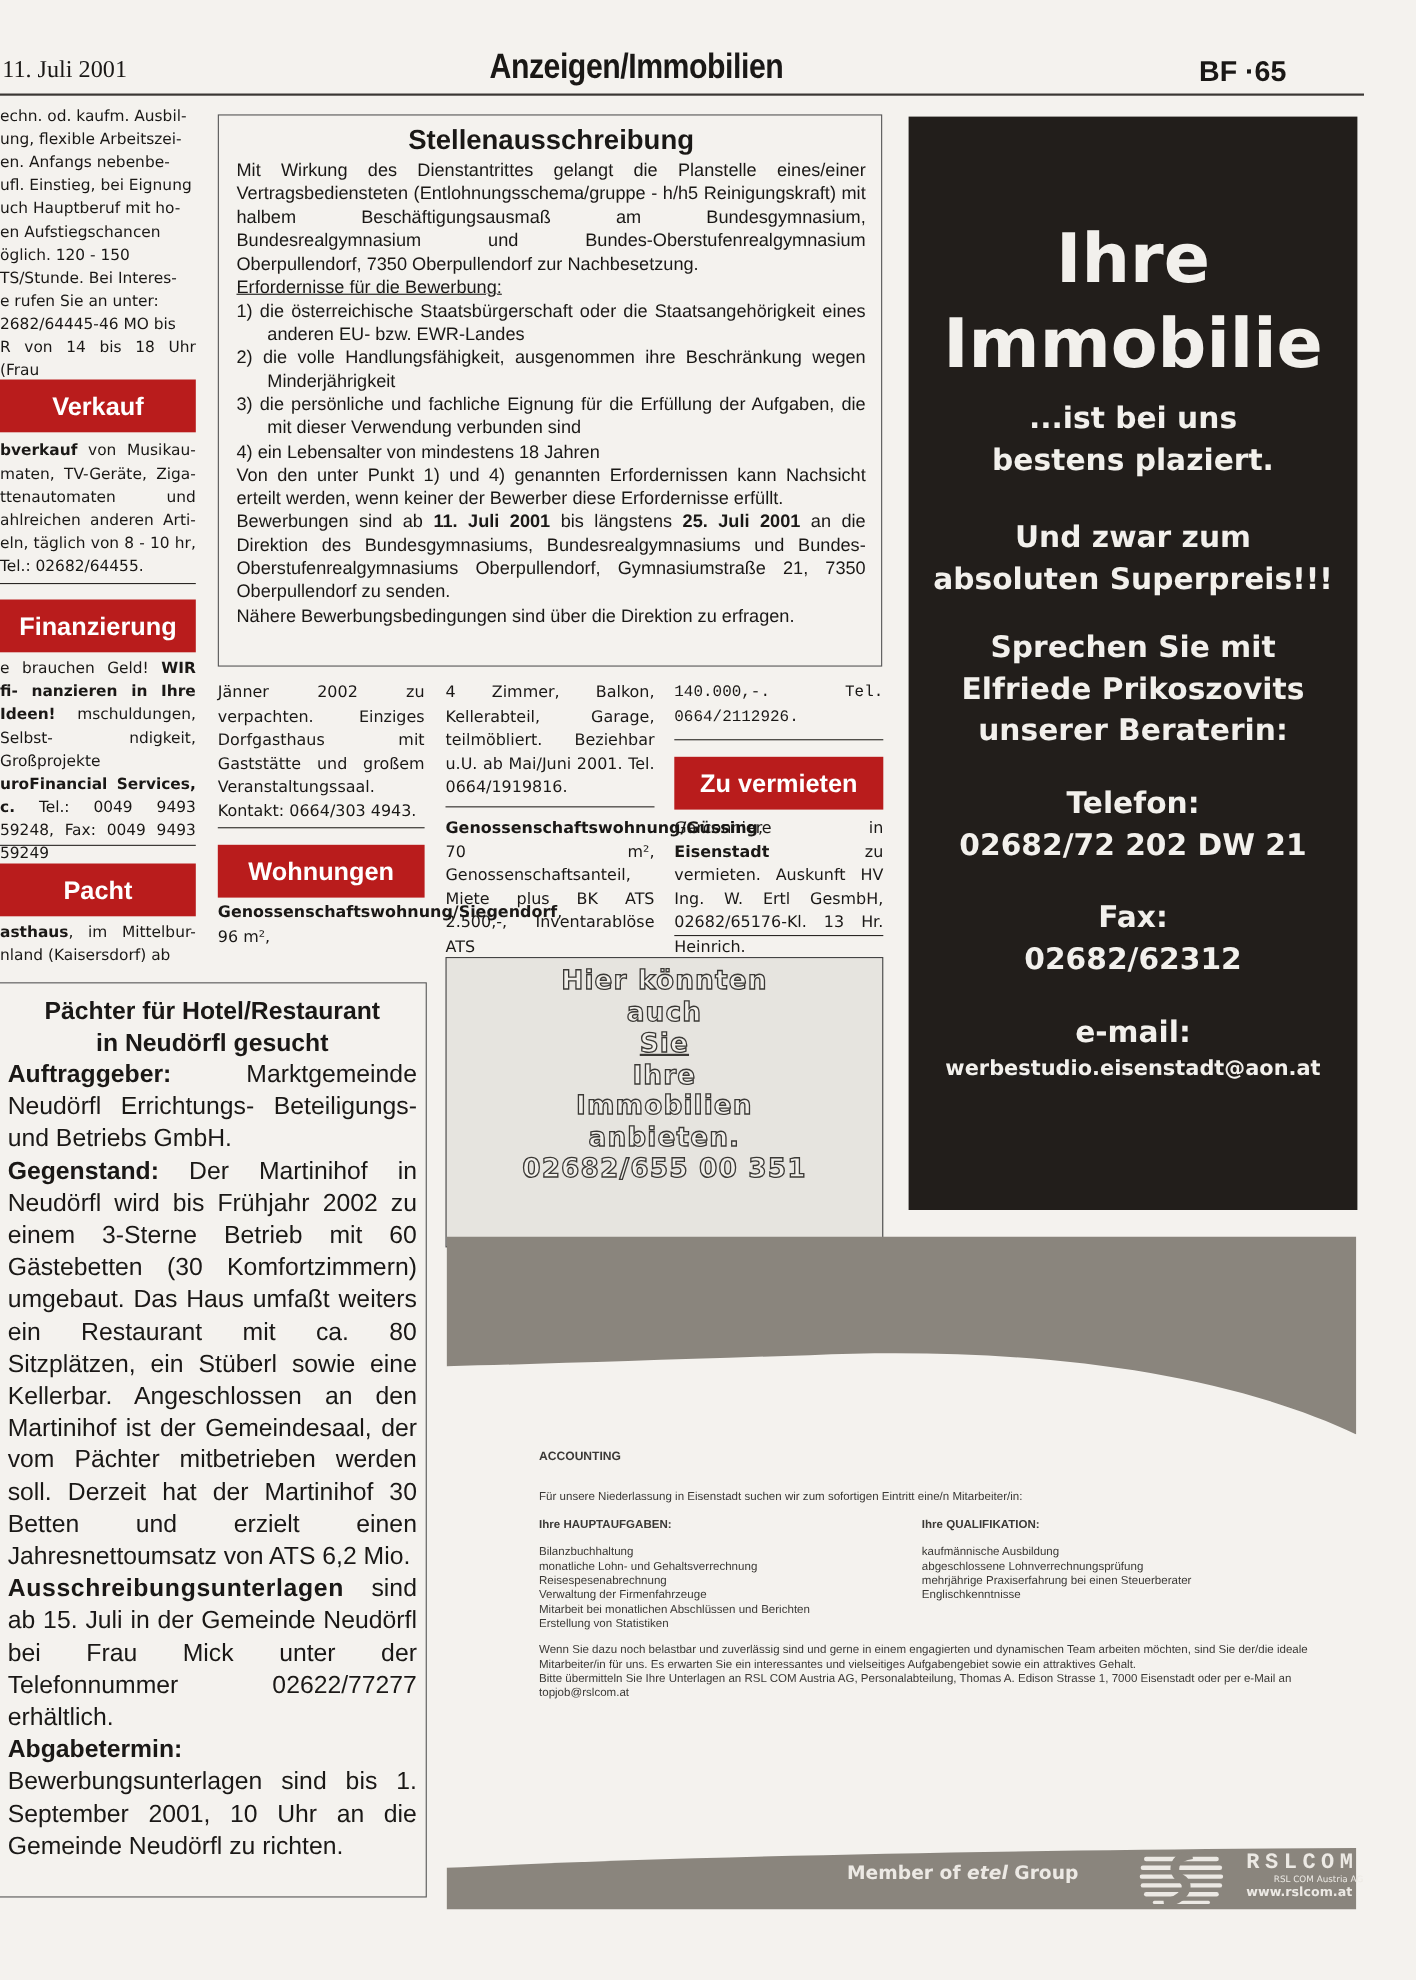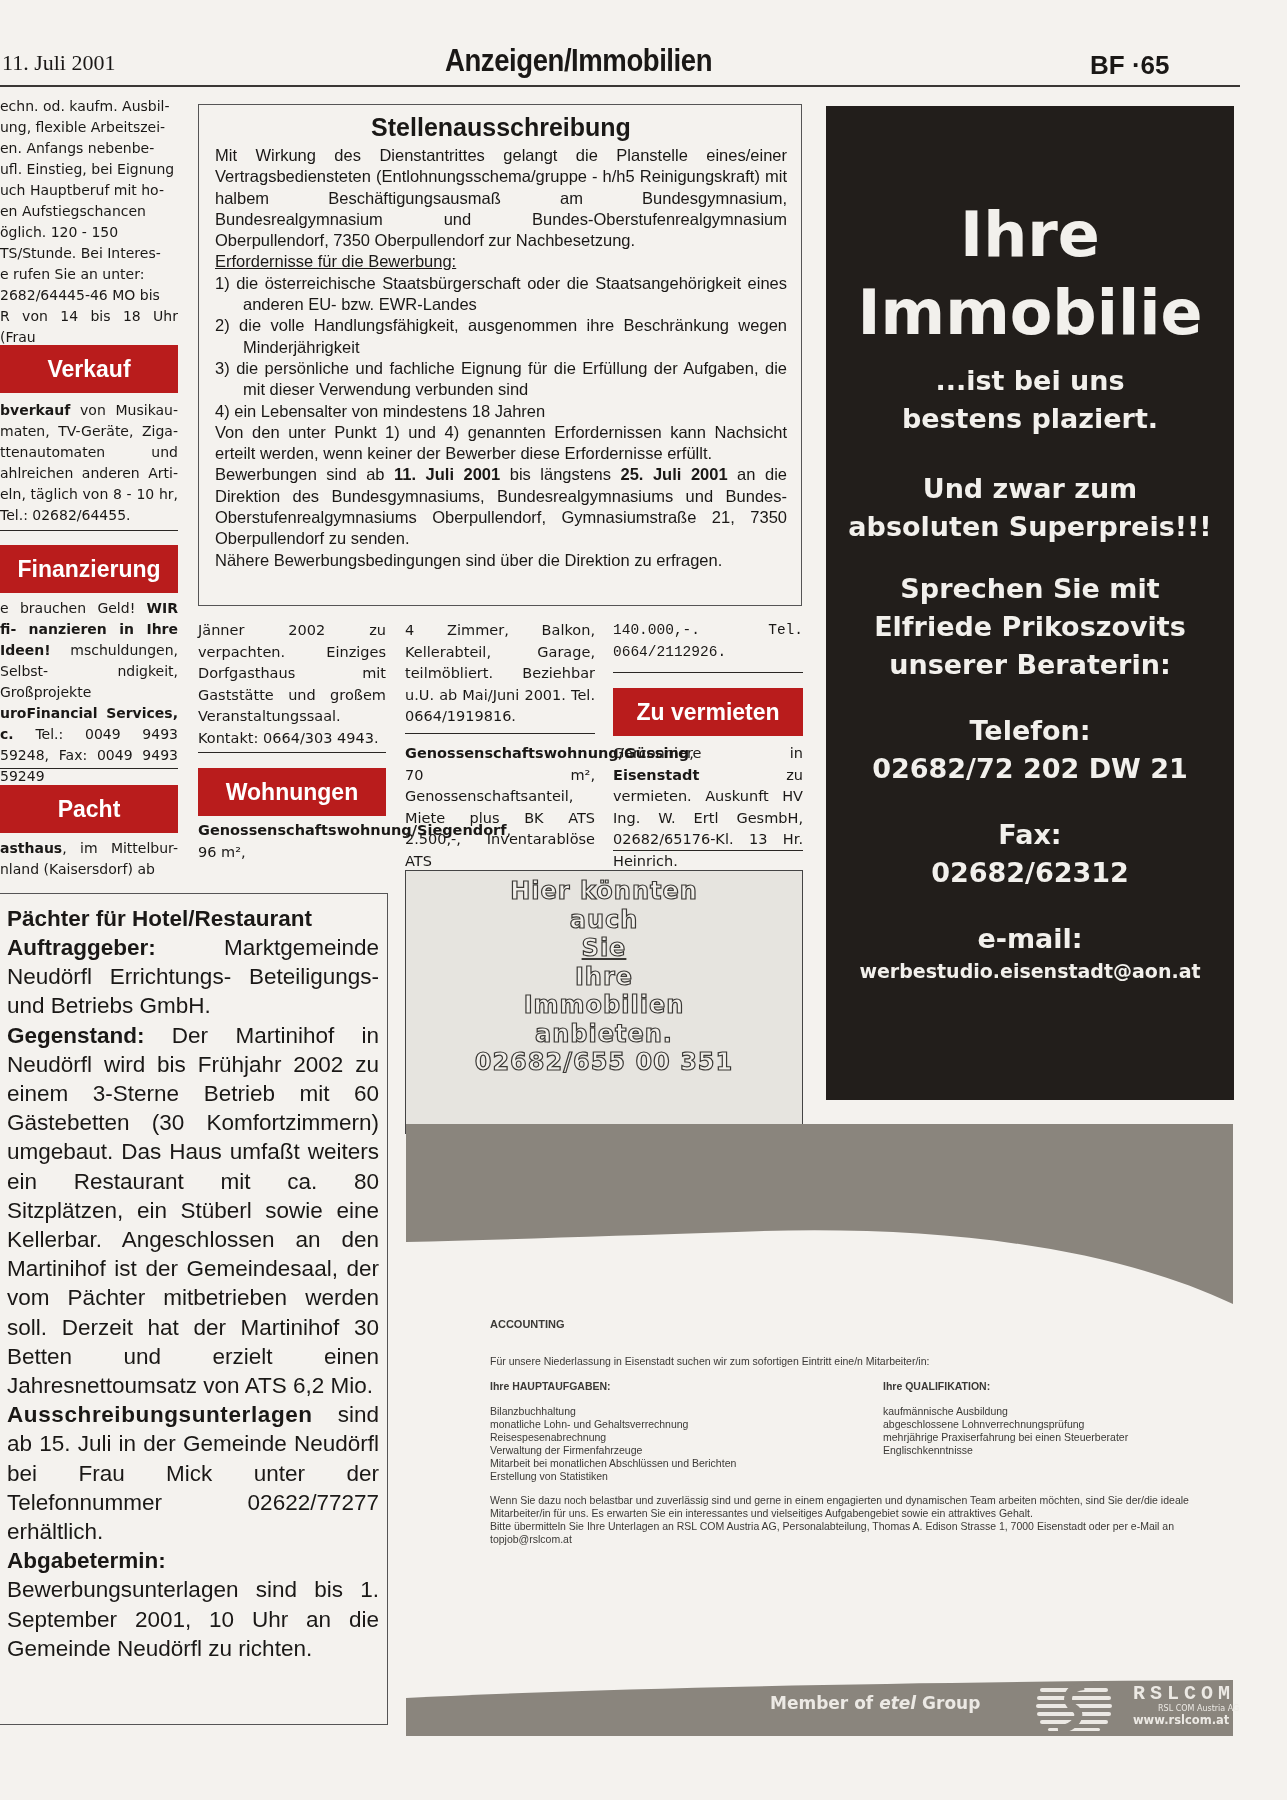--- a/index.html
+++ b/index.html
@@ -32,21 +32,21 @@
   .stelle .li { padding-left:28px; text-indent:-28px; }
   
   .ad-col { font-size:14.5px; line-height:21.5px; text-align:justify; }
   .ad-col p { margin:0; }
   
   .promo { left:405px; top:870px; width:398px; height:264px; border:1.5px solid #444; background:#e6e4df; box-sizing:border-box; text-align:center; padding-top:6px; }
   .promo div { font-family:"DejaVu Sans", sans-serif; font-weight:bold; font-size:24px; line-height:28.5px; color:#f1efea; -webkit-text-stroke:1.2px #3a3835; letter-spacing:1px; }
   .promo .sie { text-decoration:underline; }
   
   .paechter { left:-4px; top:893px; width:392px; height:832px; border:1.5px solid #555; box-sizing:border-box; padding:10px 8px 0 10px; font-family:"Liberation Sans", sans-serif; font-size:22.5px; line-height:29.2px; }
-  .paechter h3 { margin:0; font-size:22.5px; line-height:29px; font-weight:bold; }
+  .paechter h3 { margin:0; text-align:center; font-size:22.5px; line-height:29px; font-weight:bold; }
   .paechter p { margin:0; text-align:justify; }
   
   .blackad { left:826px; top:106px; width:408px; height:994px; background:#221e1b; color:#f2f0ec; text-align:center; font-family:"DejaVu Sans", sans-serif; font-weight:bold; }
   .blackad .big { font-size:62px; line-height:82px; }
   .blackad .med { font-size:27px; line-height:38px; }
   .blackad .sm { font-size:19px; line-height:26px; }
   
   .rsl-wave { left:406px; top:1124px; width:827px; height:180px; }
   .rsl-body { font-family:"Liberation Sans", sans-serif; font-size:10.5px; line-height:13px; color:#3b3936; }
   .rsl-body p { margin:0; }
@@ -142,20 +142,21 @@
   <div>auch</div>
   <div class="sie">Sie</div>
   <div>Ihre</div>
   <div>Immobilien</div>
   <div>anbieten.</div>
   <div>02682/655 00 351</div>
 </div>
 
 <div class="abs paechter">
   <h3>Pächter für Hotel/Restaurant</h3>
+  <h3>in Neudörfl gesucht</h3>
   <p><b>Auftraggeber:</b><span> Marktgemeinde Neudörfl Errichtungs- Beteiligungs- und Betriebs GmbH.</span></p>
   <p><b>Gegenstand:</b><span> Der Martinihof in Neudörfl wird bis Frühjahr 2002 zu einem 3-Sterne Betrieb mit 60 Gästebetten (30 Komfortzimmern) umgebaut. Das Haus umfaßt weiters ein Restaurant mit ca. 80 Sitzplätzen, ein Stüberl sowie eine Kellerbar. Angeschlossen an den Martinihof ist der Gemeindesaal, der vom Pächter mitbetrieben werden soll. Derzeit hat der Martinihof 30 Betten und erzielt einen Jahresnettoumsatz von ATS 6,2 Mio.</span></p>
   <p><b style="letter-spacing:0.6px">Ausschreibungsunterlagen</b><span> sind ab 15. Juli in der Gemeinde Neudörfl bei Frau Mick unter der Telefonnummer 02622/77277 erhältlich.</span></p>
   <p><b>Abgabetermin:</b><span> Bewerbungsunterlagen sind bis 1. September 2001, 10 Uhr an die Gemeinde Neudörfl zu richten.</span></p>
 </div>
 
 <div class="abs blackad">
   <div style="height:88px"></div>
   <div class="big">Ihre</div>
   <div class="big" style="margin-top:-4px">Immobilie</div>
@@ -190,21 +191,21 @@
 <div class="abs rsl-body" style="left:490px;top:1380px;width:330px;">
   <p class="b" style="margin-bottom:12px">Ihre HAUPTAUFGABEN:</p>
   <p>Bilanzbuchhaltung</p>
   <p>monatliche Lohn- und Gehaltsverrechnung</p>
   <p>Reisespesenabrechnung</p>
   <p>Verwaltung der Firmenfahrzeuge</p>
   <p>Mitarbeit bei monatlichen Abschlüssen und Berichten</p>
   <p>Erstellung von Statistiken</p>
 </div>
 
-<div class="abs rsl-body" style="left:883px;top:1380px;width:370px;">
+<div class="abs rsl-body" style="left:838px;top:1380px;width:370px;">
   <p class="b" style="margin-bottom:12px">Ihre QUALIFIKATION:</p>
   <p>kaufmännische Ausbildung</p>
   <p>abgeschlossene Lohnverrechnungsprüfung</p>
   <p>mehrjährige Praxiserfahrung bei einen Steuerberater</p>
   <p>Englischkenntnisse</p>
 </div>
 
 <div class="abs rsl-body" style="left:490px;top:1494px;width:700px;">
   <p>Wenn Sie dazu noch belastbar und zuverlässig sind und gerne in einem engagierten und dynamischen Team arbeiten möchten, sind Sie der/die ideale Mitarbeiter/in für uns. Es erwarten Sie ein interessantes und vielseitiges Aufgabengebiet sowie ein attraktives Gehalt.</p>
   <p>Bitte übermitteln Sie Ihre Unterlagen an RSL COM Austria AG, Personalabteilung, Thomas A. Edison Strasse 1, 7000 Eisenstadt oder per e-Mail an topjob@rslcom.at</p>

